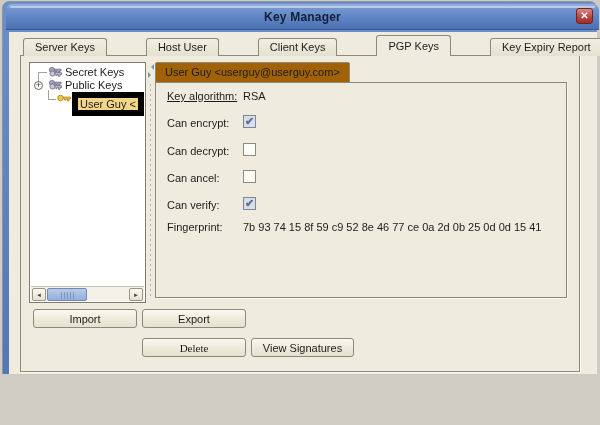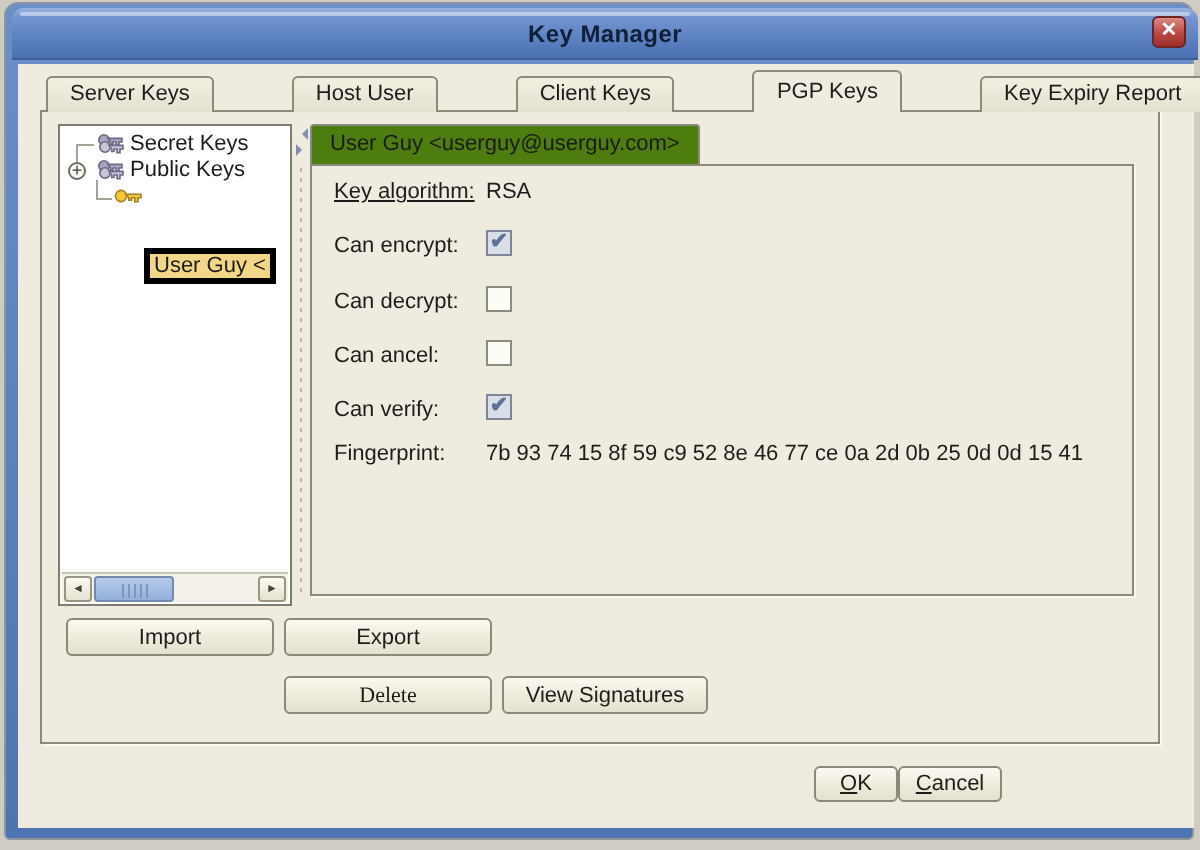--- a/index.html
+++ b/index.html
@@ -1,17 +1,17 @@
 <!DOCTYPE html>
 <html><head>
 <meta charset="utf-8">
 <style>
   * { margin:0; padding:0; box-sizing:border-box; }
   body { width:600px; height:425px; font-family:"Liberation Sans", sans-serif; background:#CFCCC3; }
-  .stage { position:relative; width:600px; height:425px; overflow:hidden; }
+  .stage { position:relative; width:600px; height:374px; overflow:hidden; }
 
   
   .win { position:absolute; left:2px; top:1px; width:595px; height:419px;
          background:linear-gradient(#6A8FCB,#4E74B4); border:1px solid #8F959C;
          border-radius:7px 7px 3px 3px; }
   .titlebar { position:absolute; left:3px; top:2px; width:593px; height:26px;
               background:linear-gradient(#9AB4E0 0%, #7496D0 18%, #5E84C4 55%, #4C70B0 100%);
               border-radius:6px 6px 0 0; border-bottom:1px solid #3C5C98; }
   .titlebar::before { content:""; position:absolute; left:4px; right:4px; top:2px; height:2px;
               background:rgba(255,255,255,.45); border-radius:2px; }
@@ -31,21 +31,21 @@
   .tab.active { height:21px; line-height:20px; background:#EFECDF; z-index:6; position:relative; }
 
   .page-frame { position:absolute; left:20px; top:55px; width:560px; height:317px;
          border:1px solid #8B897B; background:#EFECDF; box-shadow:1px 1px 0 rgba(252,250,242,.9); z-index:3; }
 
   
   .tree-panel { position:absolute; left:29px; top:62px; width:117px; height:241px;
          background:#FFFFFF; border:1px solid #7E7C6F; z-index:5; }
   .tree-row { position:absolute; height:13px; font-size:11px; color:#1C1C1C; white-space:nowrap; }
   .tree-label { display:inline-block; line-height:12px; padding:0 2px; }
-  .tree-label.selected { background:#F3D788; border:3px solid #000000;margin-top:32px; }
+  .tree-label.selected { background:#F3D788; border:6px solid #000000; }
   .tree-icon { position:absolute; }
   .tline { position:absolute; background:#A5A398; }
   .expander { position:absolute; width:9px; height:9px; border:1px solid #6F6D60; border-radius:50%;
          background:#FDFDF8; font-size:9px; line-height:7px; text-align:center; color:#3A3A32; }
 
   
   .hscroll { position:absolute; left:1px; bottom:1px; width:113px; height:15px; background:#F3F1E8;
          border-top:1px solid #C9C6B8; }
   .sb-btn { position:absolute; top:1px; width:14px; height:13px; background:linear-gradient(#FBF9F1,#E6E2D1);
          border:1px solid #989682; border-radius:2px; font-size:6px; line-height:12px; text-align:center; color:#44443C; }
@@ -59,21 +59,21 @@
   .splitter .grip { position:absolute; left:3px; top:22px; bottom:4px; width:1px;
          background:repeating-linear-gradient(#B9B6A6 0 2px,transparent 2px 5px); }
   .splitter .arrows { position:absolute; left:0; top:2px; width:7px; height:16px; }
   .splitter .arrows::before { content:""; position:absolute; left:1px; top:0;
          border:3px solid transparent; border-right-color:#7E90B4; }
   .splitter .arrows::after { content:""; position:absolute; left:1px; top:8px;
          border:3px solid transparent; border-left-color:#7E90B4; }
 
   
   .detail-tab { position:absolute; left:155px; top:62px; height:21px; line-height:19px; padding:0 9px;
-         font-size:11px; color:#1C1C1C; background:#4d7c0f; border:1px solid #8B897B;
+         font-size:11px; color:#1C1C1C; background:#a16207; border:1px solid #8B897B;
          border-radius:2px 2px 0 0; z-index:6; white-space:nowrap; }
   .detail-frame { position:absolute; left:155px; top:82px; width:412px; height:216px;
          border:1px solid #8B897B; background:#EFECDF; box-shadow:1px 1px 0 rgba(252,250,242,.9); z-index:5; }
   .f-label { position:absolute; left:167px; font-size:11px; color:#1C1C1C; z-index:7; white-space:nowrap; }
   .f-value { position:absolute; left:243px; font-size:11px; color:#1C1C1C; z-index:7; white-space:nowrap; }
   .checkbox { position:absolute; left:243px; width:13px; height:13px; border:1px solid #8D8B7D;
          background:#FDFDF8; z-index:7; font-size:11px; line-height:11px; text-align:center;
          color:#5A7399; font-weight:bold; }
   .checkbox.checked { background:#D9DEE7; border-color:#7F8699; }
 

